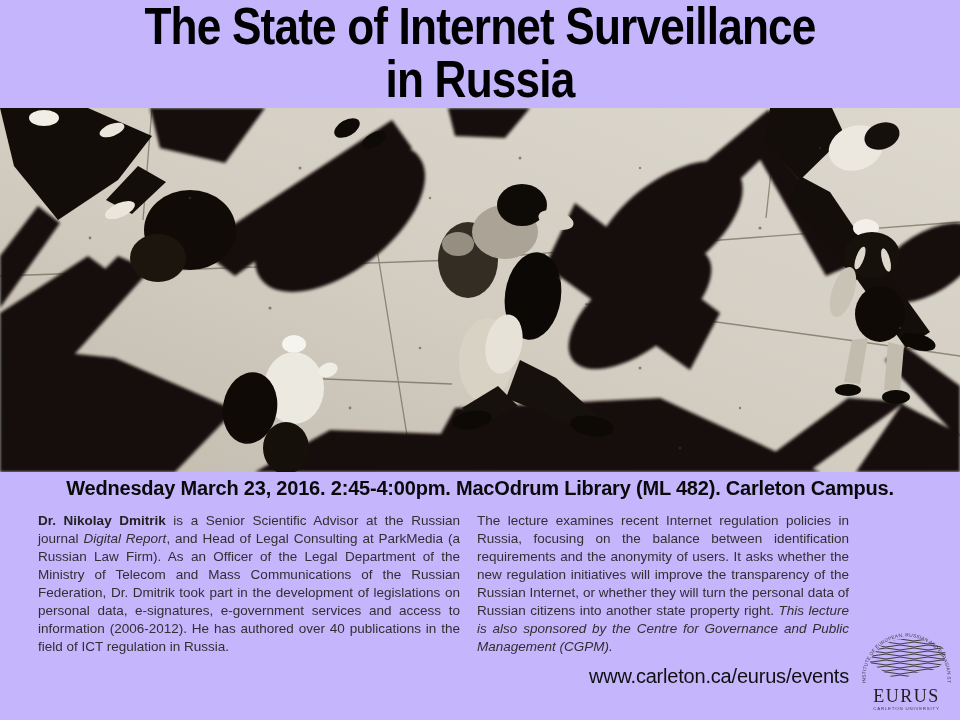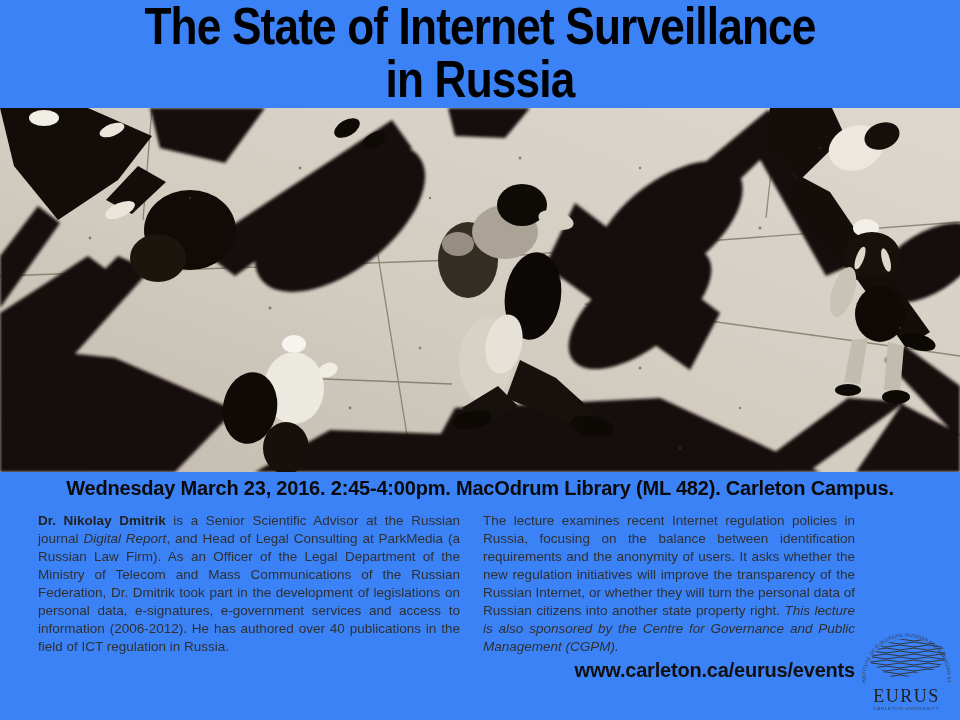--- a/index.html
+++ b/index.html
@@ -1,39 +1,39 @@
 <!DOCTYPE html>
 <html><head>
 <meta charset="utf-8">
 <style>
   html,body { margin:0; padding:0; background:#ffffff; }
   .poster {
     position:relative; width:960px; height:720px; overflow:hidden;
-    background:#3b82f6; font-family:"Liberation Sans", sans-serif;
+    background:#c4b5fd; font-family:"Liberation Sans", sans-serif;
   }
   .title {
     position:absolute; top:0; left:0; width:960px; text-align:center;
     font-weight:bold; color:#000; font-size:52px; line-height:53px;
     letter-spacing:-1px; transform:scaleX(.85); transform-origin:50% 0;
   }
   .photo { position:absolute; top:108px; left:0; width:960px; height:364px; }
   .photo svg { display:block; width:100%; height:100%; }
   .details {
     position:absolute; top:477px; left:0; width:960px; text-align:center;
     font-weight:bold; font-size:20px; letter-spacing:-.2px; color:#0a0a0a;
   }
   .columns {
     position:absolute; top:512px; left:38px; width:817px;
-    display:grid; grid-template-columns:422px 372px; column-gap:23px;
+    display:grid; grid-template-columns:422px 372px; column-gap:17px;
     font-size:13.5px; line-height:18px; color:#303030; text-align:justify;
   }
   .columns p { margin:0; }
   .bio b { color:#222; }
   .url {
-    margin-top:5px; text-align:right; font-weight:bold; font-size:20px;
+    margin-top:11px; text-align:right; font-weight:normal; font-size:20px;
     letter-spacing:-.2px; color:#101010;
   }
   .logo { position:absolute; left:855px; top:610px; width:103px; height:110px; }
   .logo svg { display:block; width:100%; height:100%; }
 </style>
 </head>
 <body>
 
 <div class="poster">
 

